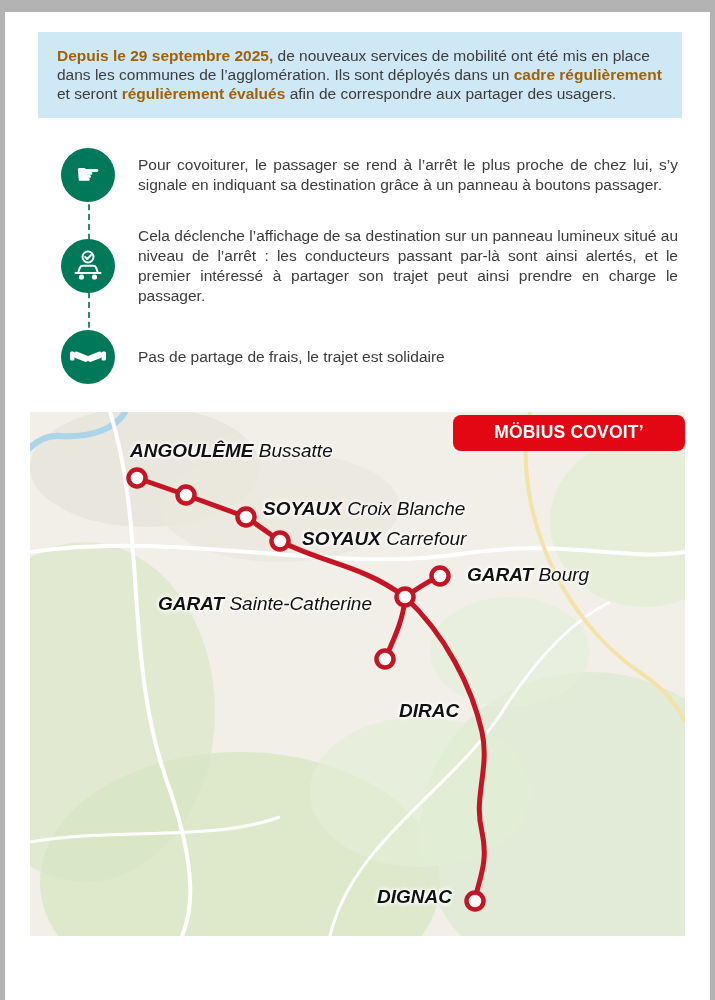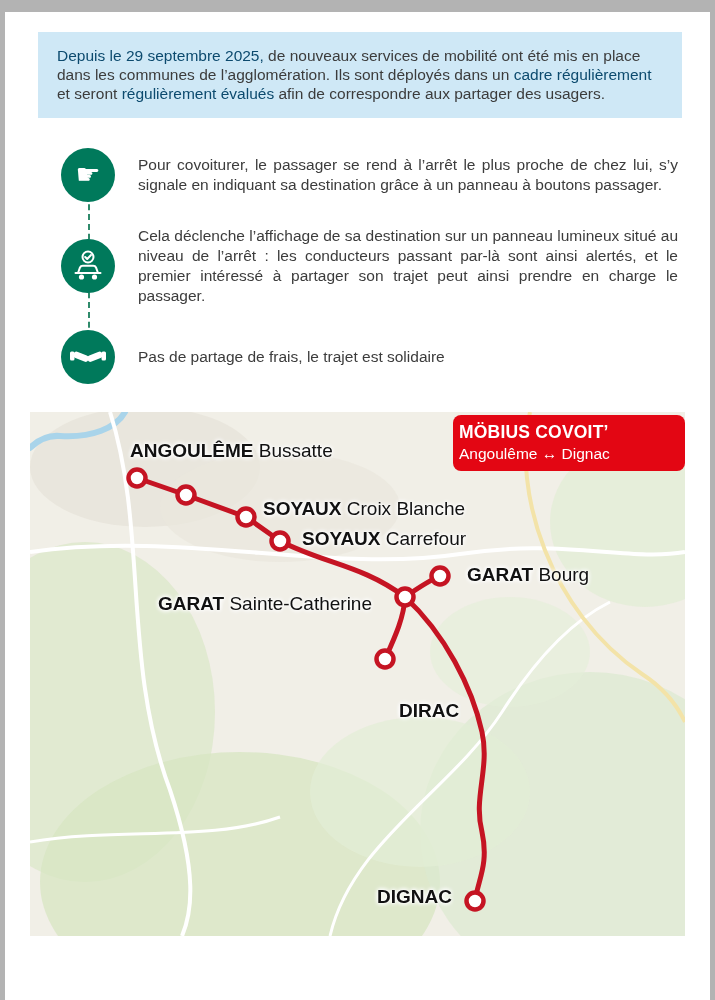--- a/index.html
+++ b/index.html
@@ -20,21 +20,21 @@
   
   .info-box {
     margin:20px 28px 0 33px;
     background:#cfe8f6;
     padding:14px 19px;
     font-size:15.5px;
     line-height:1.24;
     color:#3c3c3c;
   }
   .info-box p + p { margin-top:3px; }
-  .red { color:#0c4a6e; font-weight:400; }
+  .red { color:#a16207; font-weight:700; }
 
   
   .steps { margin:30px 30px 0 33px; position:relative; }
   .dash-line {
     position:absolute; left:50px; top:27px; bottom:27px;
     border-left:2px dashed #2f8a6b; z-index:0;
   }
   .step { display:flex; align-items:center; margin-bottom:24px; position:relative; }
   .step:last-child { margin-bottom:0; }
   .step-iconcol { flex:0 0 100px; display:flex; justify-content:center; z-index:1; }
@@ -56,34 +56,35 @@
     width:655px; height:524px;
     overflow:hidden;
     background:#f1efe7;
   }
   .map svg.base { position:absolute; left:0; top:0; }
   .stop-label {
     position:absolute;
     font-size:19px; color:#111; white-space:nowrap;
     text-shadow:0 0 2px #fff,0 0 4px #fff,0 1px 5px #fff,0 -1px 5px #fff;
     z-index:2;
+    font-style:italic;
   }
   .stop-label .city { font-weight:700; }
   .lbl-0 { left:100px; top:28px; }
   .lbl-1 { left:165px; top:58px; }
   .lbl-2 { left:233px; top:86px; }
   .lbl-3 { left:272px; top:116px; }
   .lbl-4 { left:437px; top:152px; }
   .lbl-5 { left:128px; top:181px; }
   .lbl-6 { left:328px; top:288px;margin-left:41px; }
   .lbl-7 { left:347px; top:474px; }
 
   .badge {
     position:absolute; top:3px; right:0; width:232px;
-    background:#e30613; color:#fff; 
+    background:#e30613; color:#fff; text-align:center;
     padding:7px 6px 8px; border-radius:8px;
     z-index:3;
   }
   .badge .title { font-size:17.5px; font-weight:700; letter-spacing:.2px; }
   .badge .sub { font-size:15.5px; margin-top:2px; }
 </style>
 </head>
 <body>
 
 <div class="page">
@@ -193,17 +194,16 @@
     </div>
     <div class="stop-label lbl-6">
       <span class="city">DIRAC</span><span></span>
     </div>
     <div class="stop-label lbl-7">
       <span class="city">DIGNAC</span><span></span>
     </div>
 
     <div class="badge">
       <div class="title">MÖBIUS COVOIT’</div>
-      <div class="sub">Angoulême ↔ Dignac</div>
     </div>
   </div>
 
 </div>
 
 </body></html>

